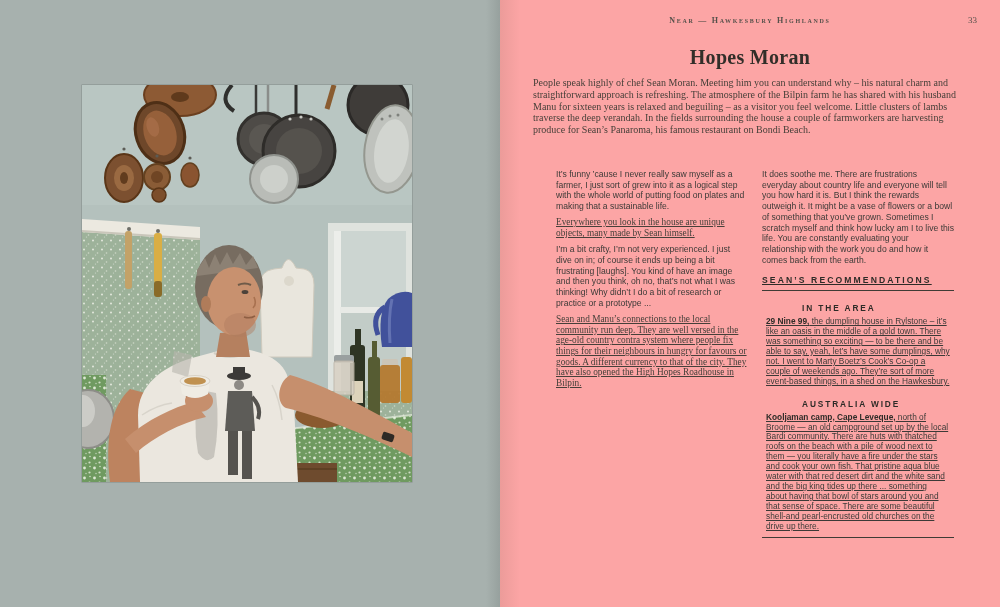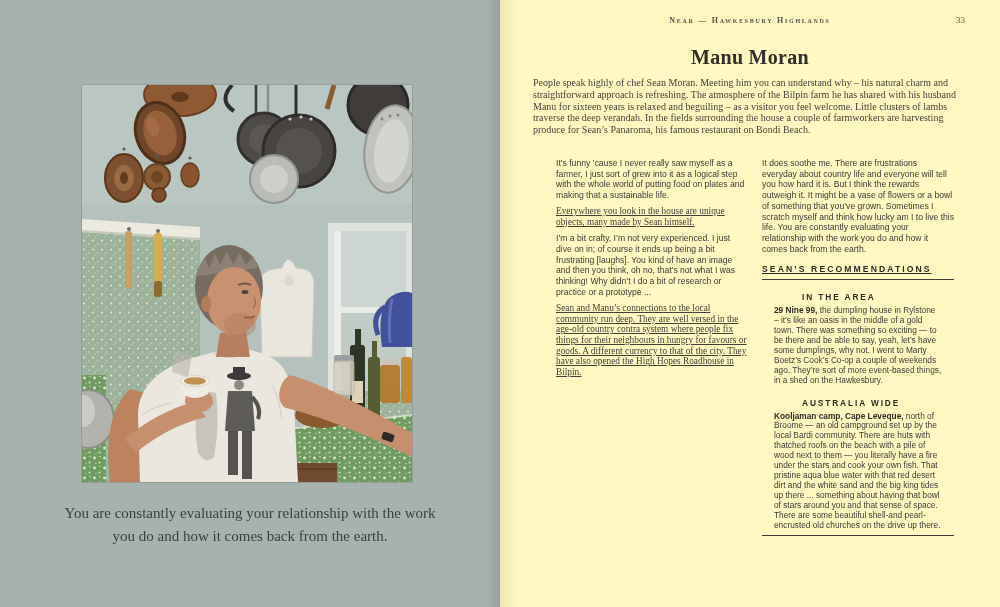--- a/index.html
+++ b/index.html
@@ -1,49 +1,49 @@
 <!DOCTYPE html>
 <html><head>
 <meta charset="utf-8">
 <style>
   html,body{margin:0;padding:0;}
   body{width:1000px;height:607px;overflow:hidden;background:#888;
        font-family:"Liberation Serif", serif;}
   .spread{display:flex;width:1000px;height:607px;}
   .page{width:500px;height:607px;position:relative;overflow:hidden;}
   .page.left{background:#a7b1ae;}
-  .page.right{background:#fef9c3;}
+  .page.right{background:#fca5a5;}
   .page.left::after{content:"";position:absolute;right:0;top:0;bottom:0;width:14px;
        background:linear-gradient(to right, rgba(40,50,48,0), rgba(40,50,48,0.13));}
   .page.right::before{content:"";position:absolute;left:0;top:0;bottom:0;width:20px;
        background:linear-gradient(to right, rgba(70,58,35,0.09), rgba(70,58,35,0));}
 
   .photo{position:absolute;left:82px;top:85px;width:330px;height:397px;display:block;
        box-shadow:0 0 0 0.5px rgba(60,70,66,0.35);}
 
   .pull-quote{position:absolute;left:55px;top:502px;width:390px;text-align:center;
        font:400 15px/23px "Liberation Serif", serif;color:#35413d;}
 
   .running-header{position:absolute;top:16px;left:0;right:0;text-align:center;
        font:600 8px "Liberation Serif", serif;font-variant:small-caps;
        letter-spacing:1.7px;color:#55504a;}
-  .page-number{position:absolute;top:15px;right:35px;
+  .page-number{position:absolute;top:15px;right:23px;
        font:400 9px "Liberation Serif", serif;color:#55504a;}
   .title{position:absolute;top:46px;left:0;right:0;margin:0;text-align:center;
        font:bold 20px "Liberation Serif", serif;color:#322e29;letter-spacing:0.3px;}
   .intro{position:absolute;top:77px;left:33px;width:434px;margin:0;text-align:left;
        font:400 10px/11.8px "Liberation Serif", serif;color:#453f38;}
 
-  .col{position:absolute;top:158px;width:192px;}
+  .col{position:absolute;top:169px;width:192px;}
   .col-a{left:56px;}
   .col-b{left:262px;}
   .col p{margin:0 0 5.5px;}
   .col p.q{font:400 8.6px/10.7px "Liberation Sans", sans-serif;color:#3c3a37;}
   .col p.n{font:400 9.3px/10.7px "Liberation Serif", serif;color:#46403a;text-decoration:underline;}
-  .col p.rec{font:400 8.3px/9.9px "Liberation Sans", sans-serif;color:#3c3a37;margin:0 12px 4px;}
+  .col p.rec{font:400 8.3px/9.9px "Liberation Sans", sans-serif;color:#3c3a37;margin:0 4px 4px;text-decoration:underline;}
   .col p.rec b{font-weight:bold;color:#2e2b27;}
   .rec-head{margin:10px 0 5px;font:bold 8.6px "Liberation Sans", sans-serif;
        letter-spacing:2.1px;color:#2e2b27;text-decoration:underline;}
   .sub-head{margin:12px 0 4px;font:bold 8.3px "Liberation Sans", sans-serif;
        letter-spacing:1.9px;color:#2e2b27;padding-left:40px;}
   .rule{border:none;border-top:1.2px solid #3f3b35;margin:2px 0 0;}
   .rule.end{margin-top:5px;}
 </style>
 </head>
 <body>
@@ -223,27 +223,26 @@
           <ellipse cx="124" cy="219" rx="5" ry="8" fill="#b07c5a"></ellipse>
           <ellipse cx="158" cy="240" rx="16" ry="12" fill="#b07c5f" opacity=".45"></ellipse>
           <path d="M156,200 Q163,197 169,200" stroke="#6f5b49" stroke-width="2" fill="none"></path>
           <ellipse cx="163" cy="207" rx="3.4" ry="2" fill="#4c423a"></ellipse>
           <path d="M172,212 Q175,219 171,223" stroke="#a8714f" stroke-width="1.6" fill="none"></path>
           <path d="M162,232 Q168,234 173,231" stroke="#8f5f43" stroke-width="1.6" fill="none"></path>
         </g>
       </g>
     </svg>
 
-    <div class="pull-quote">You are constantly evaluating your relationship with the work you do and how it comes back from the earth.</div>
   </div>
 
   <div class="page right">
     <div class="running-header">Near — Hawkesbury Highlands</div>
     <div class="page-number">33</div>
-    <h1 class="title">Manu Moran</h1>
+    <h1 class="title">Hopes Moran</h1>
     <p class="intro">People speak highly of chef Sean Moran. Meeting him you can understand why – his natural charm and straightforward approach is refreshing. The atmosphere of the Bilpin farm he has shared with his husband Manu for sixteen years is relaxed and beguiling – as a visitor you feel welcome. Little clusters of lambs traverse the deep verandah. In the fields surrounding the house a couple of farmworkers are harvesting produce for Sean’s Panaroma, his famous restaurant on Bondi Beach.</p>
 
     <div class="col col-a">
       <p class="q">It’s funny ’cause I never really saw myself as a farmer, I just sort of grew into it as a logical step with the whole world of putting food on plates and making that a sustainable life.</p>
       <p class="n">Everywhere you look in the house are unique objects, many made by Sean himself.</p>
       <p class="q">I’m a bit crafty, I’m not very experienced. I just dive on in; of course it ends up being a bit frustrating [laughs]. You kind of have an image and then you think, oh no, that’s not what I was thinking! Why didn’t I do a bit of research or practice or a prototype ...</p>
       <p class="n">Sean and Manu’s connections to the local community run deep. They are well versed in the age-old country contra system where people fix things for their neighbours in hungry for favours or goods. A different currency to that of the city. They have also opened the High Hopes Roadhouse in Bilpin.</p>
     </div>
 
     <div class="col col-b">

